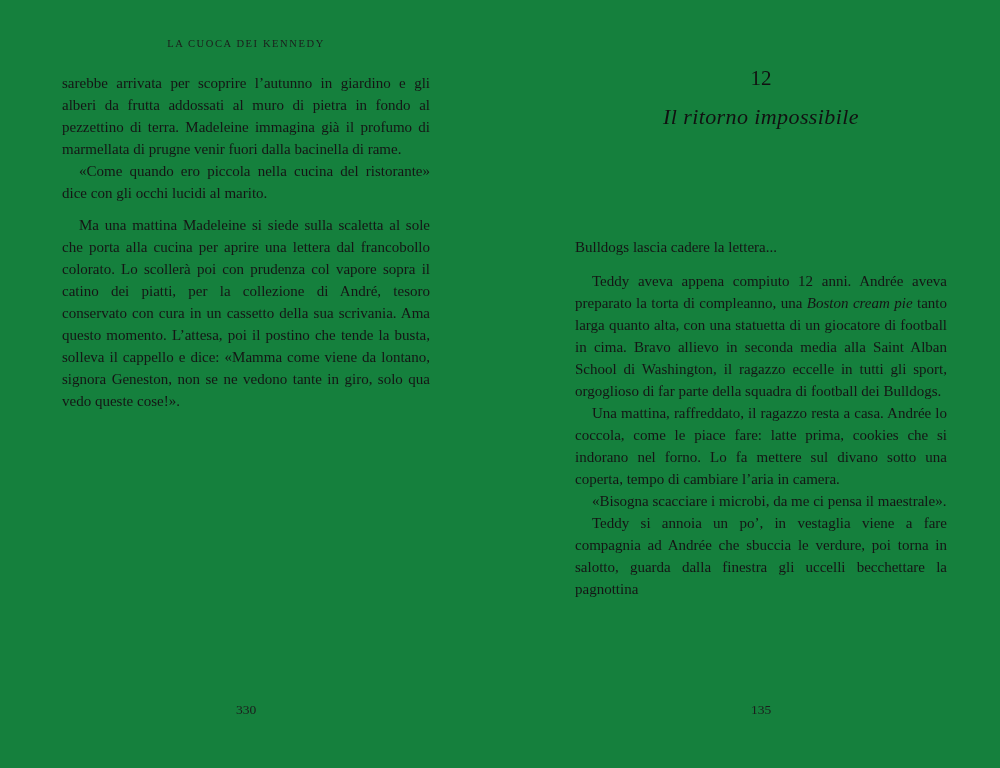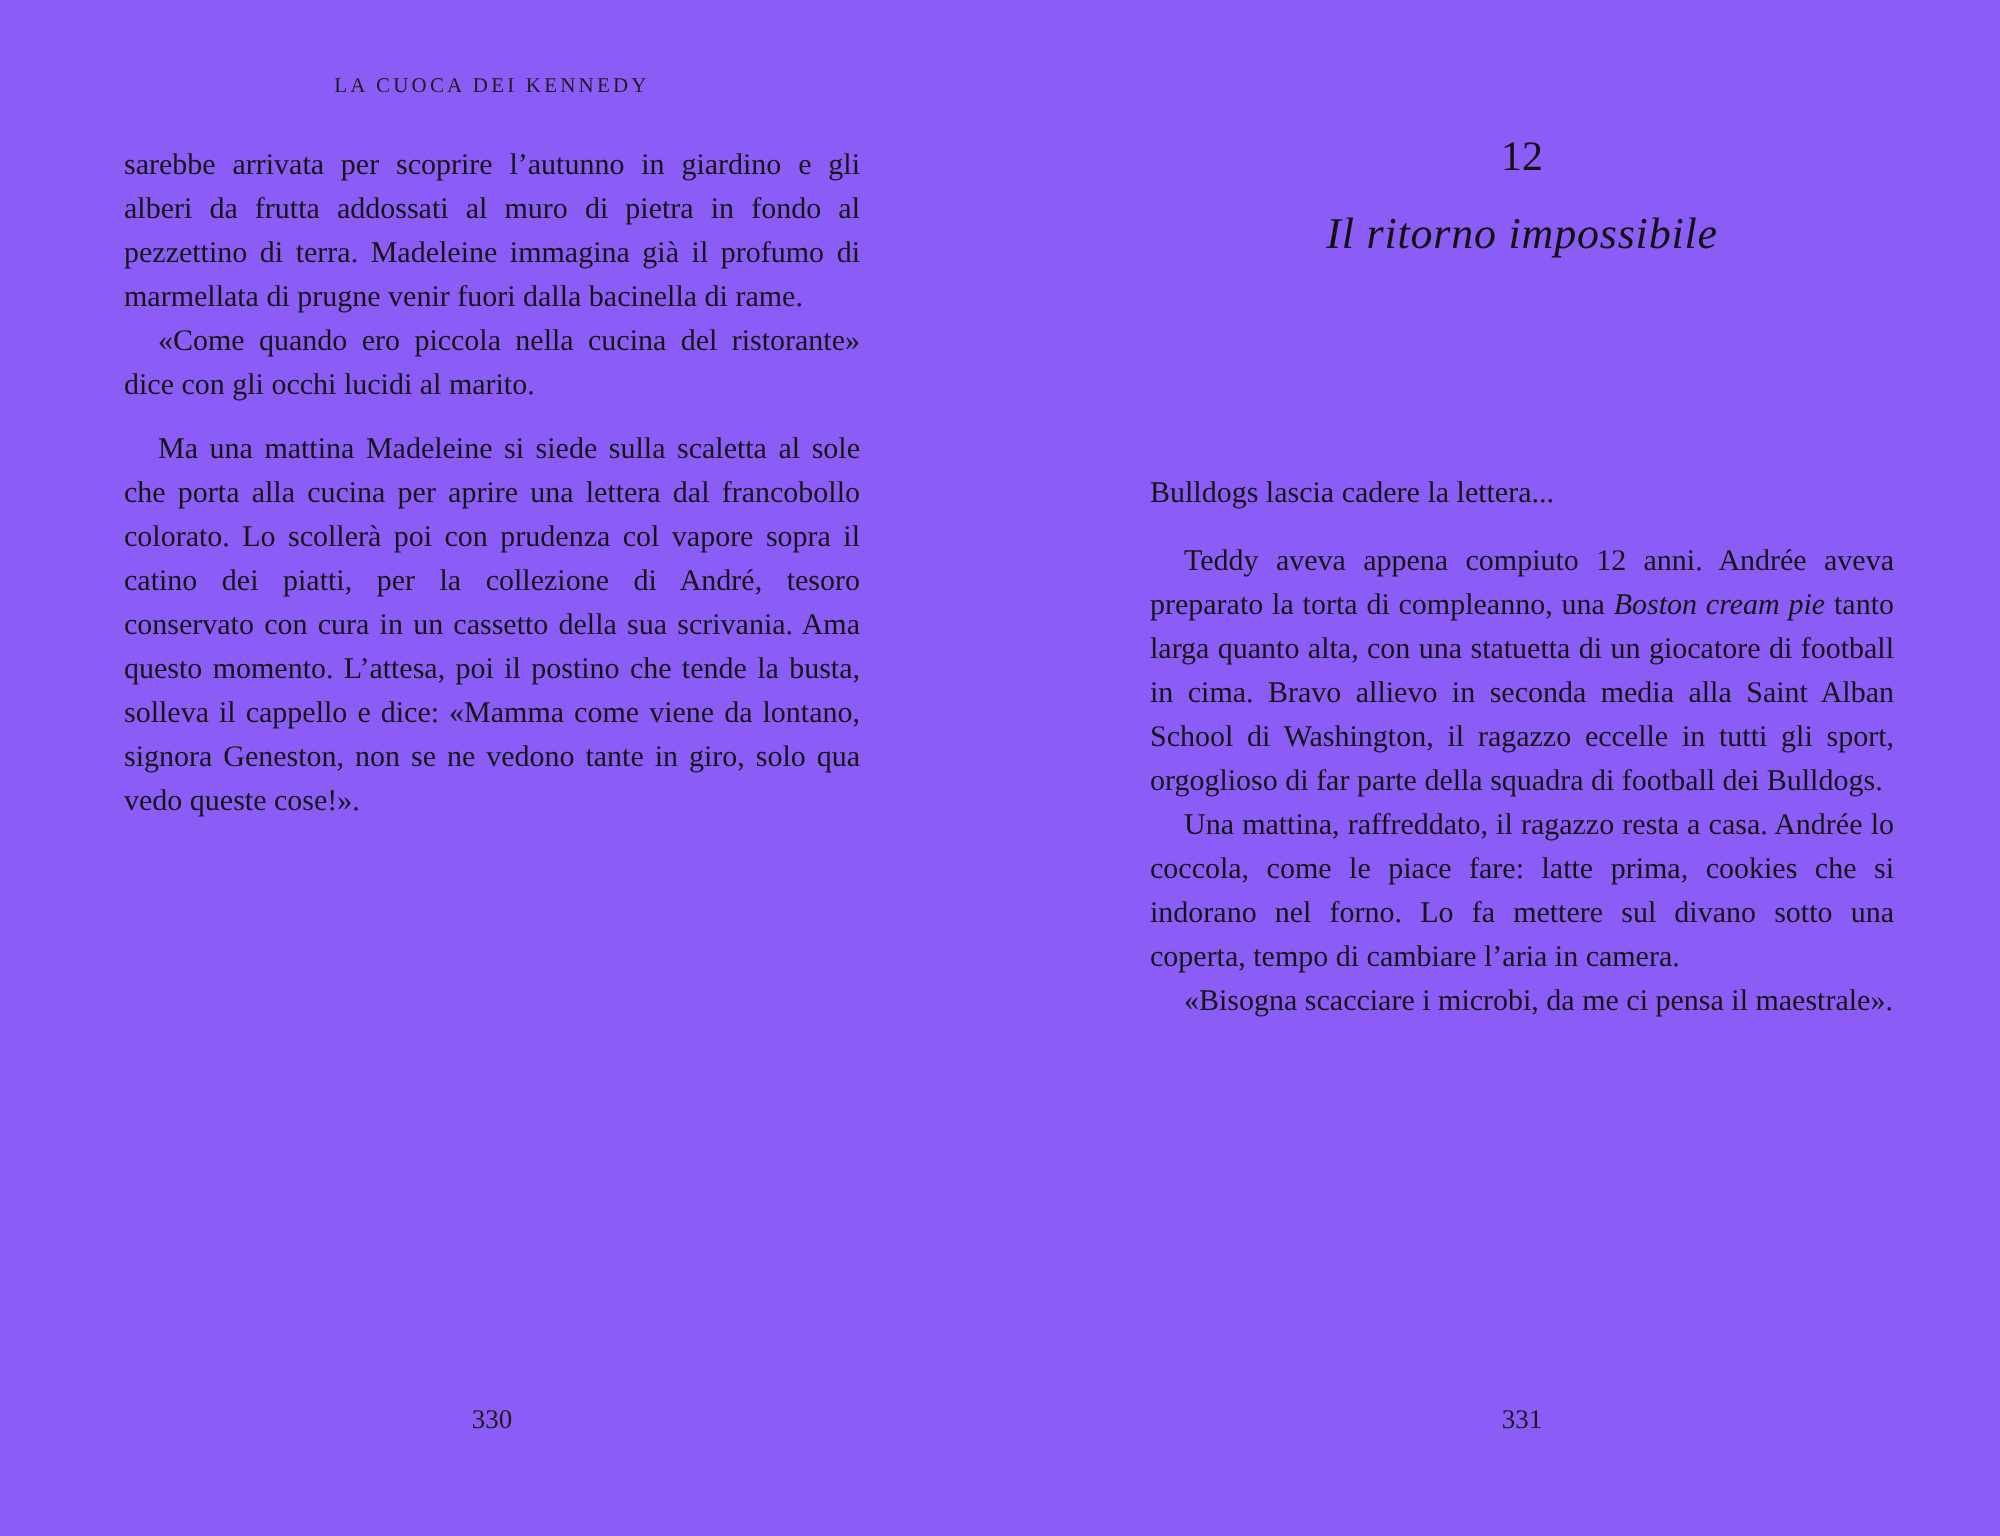--- a/index.html
+++ b/index.html
@@ -8,21 +8,21 @@
     background: #ffffff;
     width: 1000px;
     height: 768px;
     font-family: "Liberation Serif", "DejaVu Serif", serif;
     color: #151515;
   }
   .spread {
     position: relative;
     width: 1000px;
     height: 768px;
-    background: #8b5cf6;
+    background: #15803d;
     overflow: hidden;
   }
   .page-col {
     position: absolute;
     top: 0;
     height: 768px;
   }
   .left-col  { left: 62px;  width: 368px; }
   .right-col { left: 575px; width: 372px; }
 
@@ -112,18 +112,19 @@
     <h1 class="chapter-title">Il ritorno impossibile</h1>
 
     <div class="body-text right-body">
 
       <p class="block-gap">Bulldogs lascia cadere la lettera...</p>
 
       <p class="indent"><span>Teddy aveva appena compiuto 12 anni. Andrée aveva preparato la torta di compleanno, una </span><span class="italic">Boston cream pie</span><span> tanto larga quanto alta, con una statuetta di un giocatore di football in cima. Bravo allievo in seconda media alla Saint Alban School di Washington, il ragazzo eccelle in tutti gli sport, orgoglioso di far parte della squadra di football dei Bulldogs.</span></p>
 
       <p class="indent">Una mattina, raffreddato, il ragazzo resta a casa. Andrée lo coccola, come le piace fare: latte prima, cookies che si indorano nel forno. Lo fa mettere sul divano sotto una coperta, tempo di cambiare l’aria in camera.</p>
       <p class="indent">«Bisogna scacciare i microbi, da me ci pensa il maestrale».</p>
+      <p class="indent">Teddy si annoia un po’, in vestaglia viene a fare compagnia ad Andrée che sbuccia le verdure, poi torna in salotto, guarda dalla finestra gli uccelli becchettare la pagnottina</p>
     </div>
 
-    <div class="page-number">331</div>
+    <div class="page-number">135</div>
   </div>
 
 </div>
 
 </body></html>

